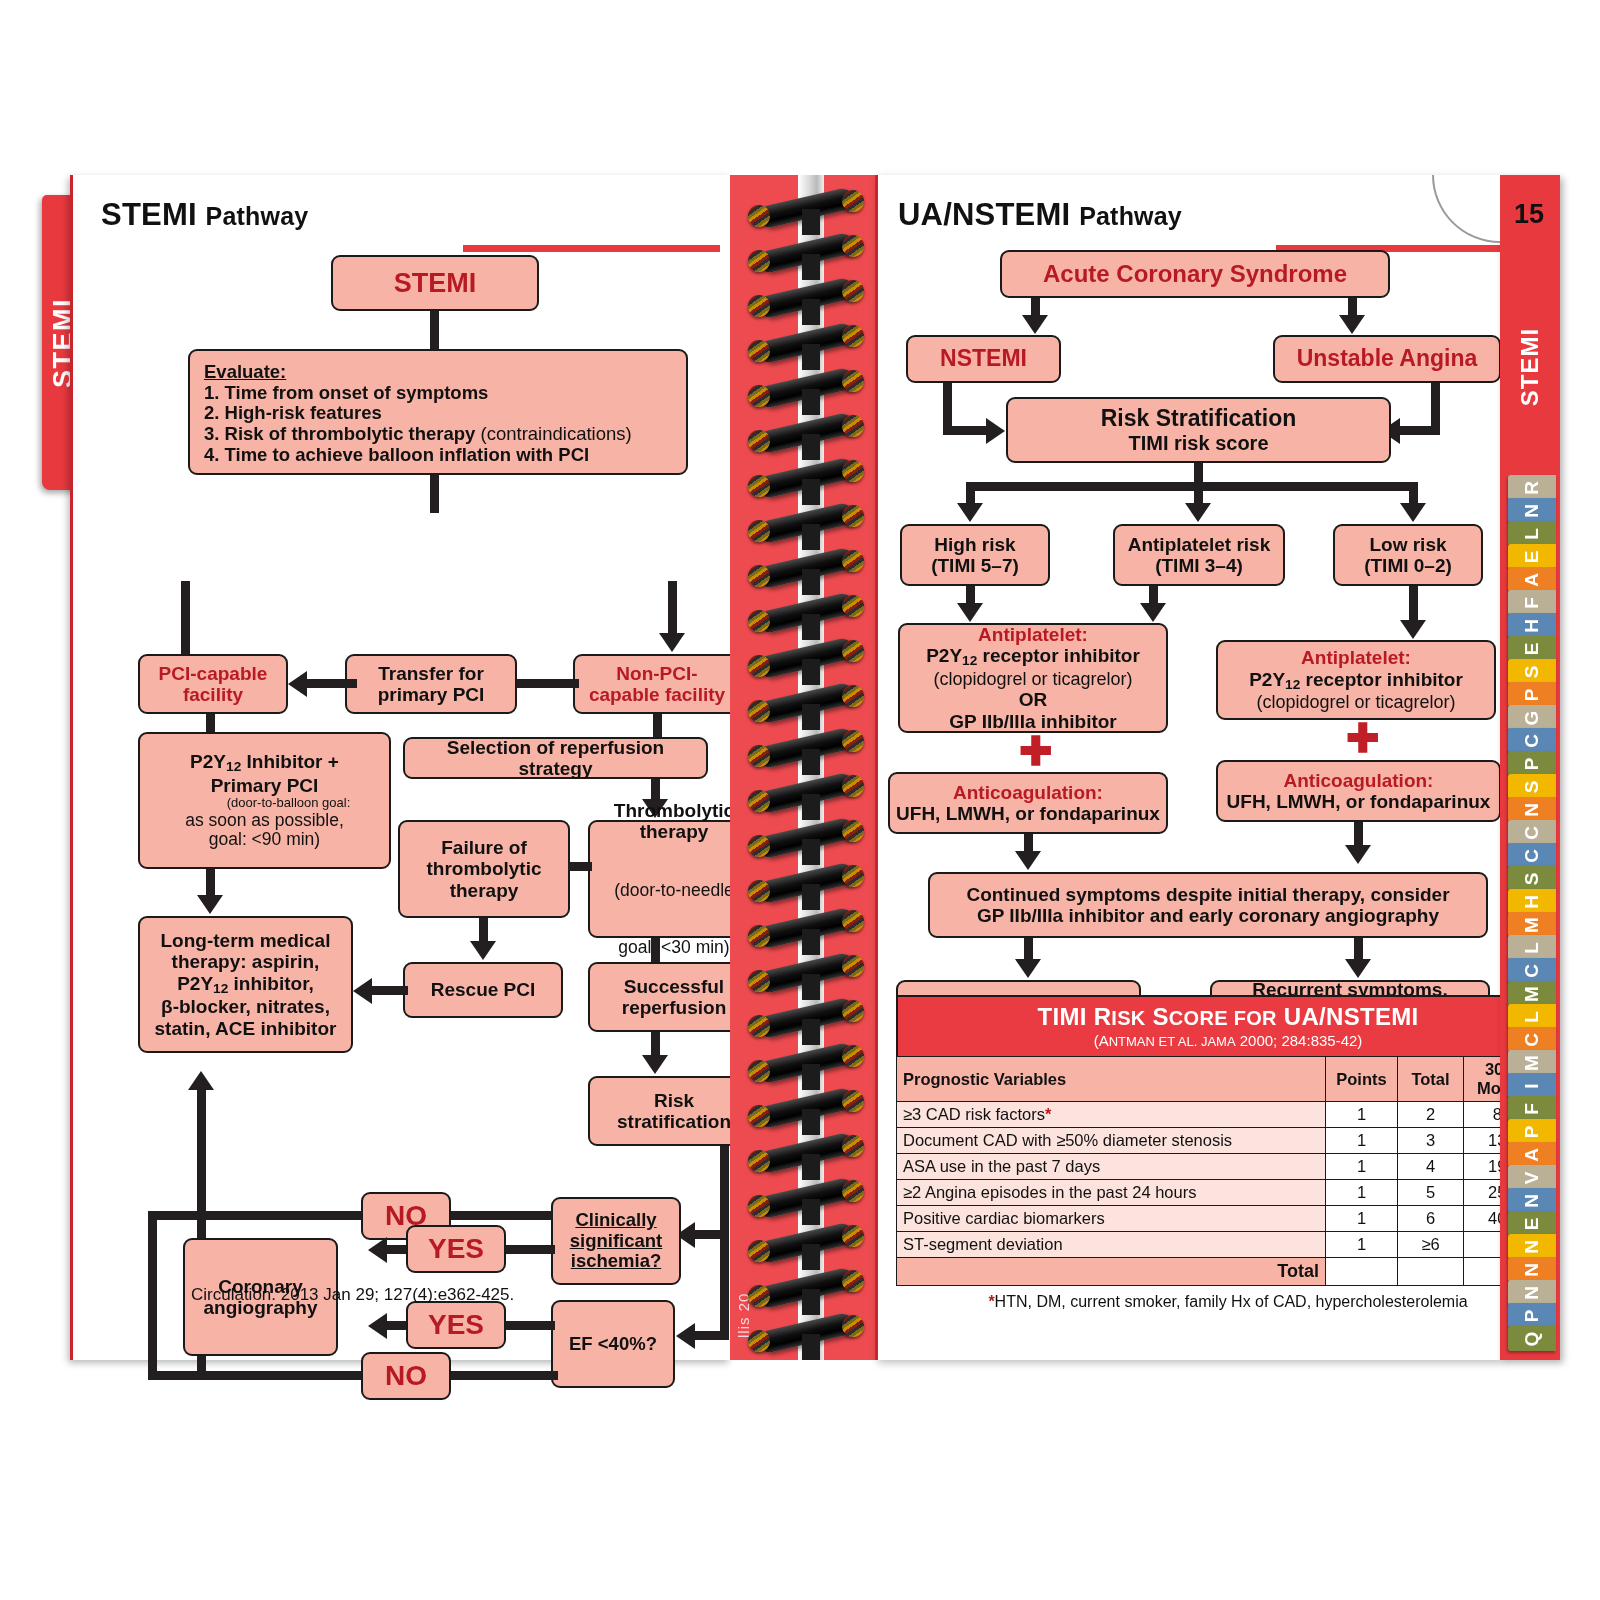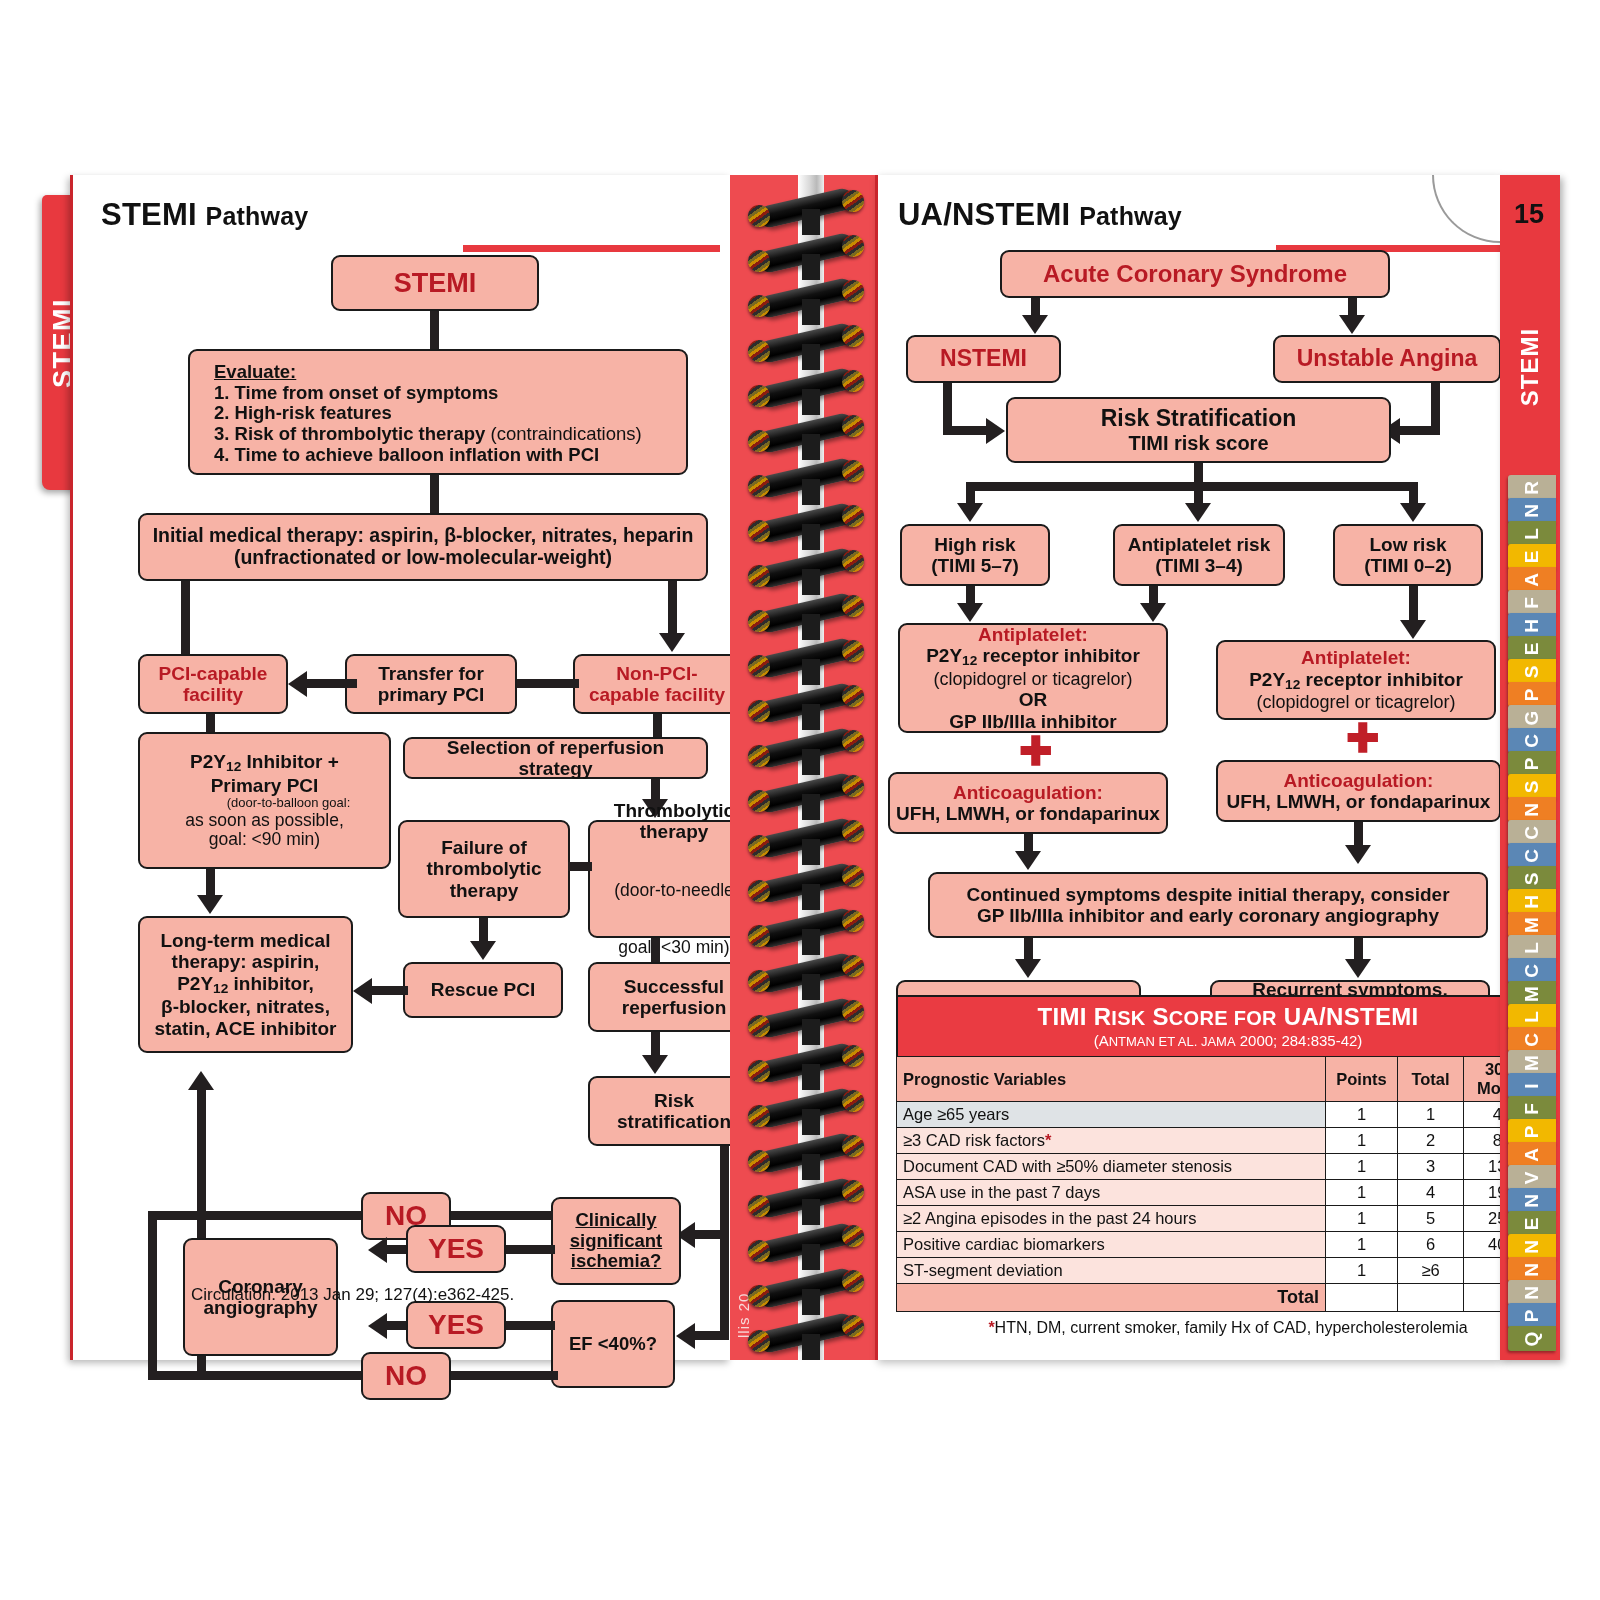--- a/index.html
+++ b/index.html
@@ -163,35 +163,31 @@
       <div class="head-rule"></div>
       <div class="head-rule-mask" style="left:0; width:362px;"></div>
       <h1><span>STEMI</span> <span class="sc">Pathway</span></h1>
     </div>
 
     <div class="nd red" style="left:258px; top:80px; width:208px; height:56px; font-size:27px;">
       <span>STEMI</span>
     </div>
     <div class="ln" style="left:357px; top:136px; width:9px; height:38px;"></div>
 
-    <div class="nd" style="left:115px; top:174px; width:500px; height:126px; font-size:18.5px; justify-content:flex-start; align-items:flex-start; padding:11px 24px;">
+    <div class="nd" style="left:115px; top:174px; width:500px; height:126px; font-size:18.5px; justify-content:flex-start; align-items:flex-start; padding:11px 14px;">
       <div style="text-align:left;">
         <div style="text-decoration:underline;">Evaluate:</div>
         <div>1.  Time from onset of symptoms</div>
         <div>2.  High-risk features</div>
         <div><span>3.  Risk of thrombolytic therapy </span><span class="sub">(contraindications)</span></div>
         <div>4.  Time to achieve balloon inflation with PCI</div>
       </div>
     </div>
     <div class="ln" style="left:357px; top:300px; width:9px; height:38px;"></div>
 
-    <div class="nd" style="left:65px; top:338px; width:570px; height:68px; font-size:19.5px; flex-direction:column;">
-      <div>Initial medical therapy: aspirin, β-blocker, nitrates, heparin</div>
-      <div>(unfractionated or low-molecular-weight)</div>
-    </div>
 
     <div class="ln" style="left:108px; top:406px; width:9px; height:73px;"></div>
     <div class="ln" style="left:595px; top:406px; width:9px; height:55px;"></div>
     <div class="ar dn" style="left:586px; top:458px;"></div>
 
     <div class="nd red" style="left:65px; top:479px; width:150px; height:60px; font-size:19px;">
       <span>PCI-capable facility</span>
     </div>
     <div class="nd" style="left:272px; top:479px; width:172px; height:60px; font-size:19px;">
       <span>Transfer for primary PCI</span>
@@ -592,26 +588,20 @@
       <table>
         <thead>
           <tr>
             <th class="lead">Prognostic Variables</th>
             <th style="width:72px;">Points</th>
             <th style="width:66px;">Total</th>
             <th style="width:96px;">30 Day Mortality</th>
           </tr>
         </thead>
         <tbody id="timi-body">
-            <tr class="alt">
-              <td class="var">Age ≥65 years</td>
-              <td class="num">1</td>
-              <td class="num">1</td>
-              <td class="num">4.7%</td>
-            </tr>
             <tr>
               <td class="var">≥3 CAD risk factors<span class="star">*</span></td>
               <td class="num">1</td>
               <td class="num">2</td>
               <td class="num">8.3%</td>
             </tr>
             <tr>
               <td class="var">Document CAD with ≥50% diameter stenosis</td>
               <td class="num">1</td>
               <td class="num">3</td>

